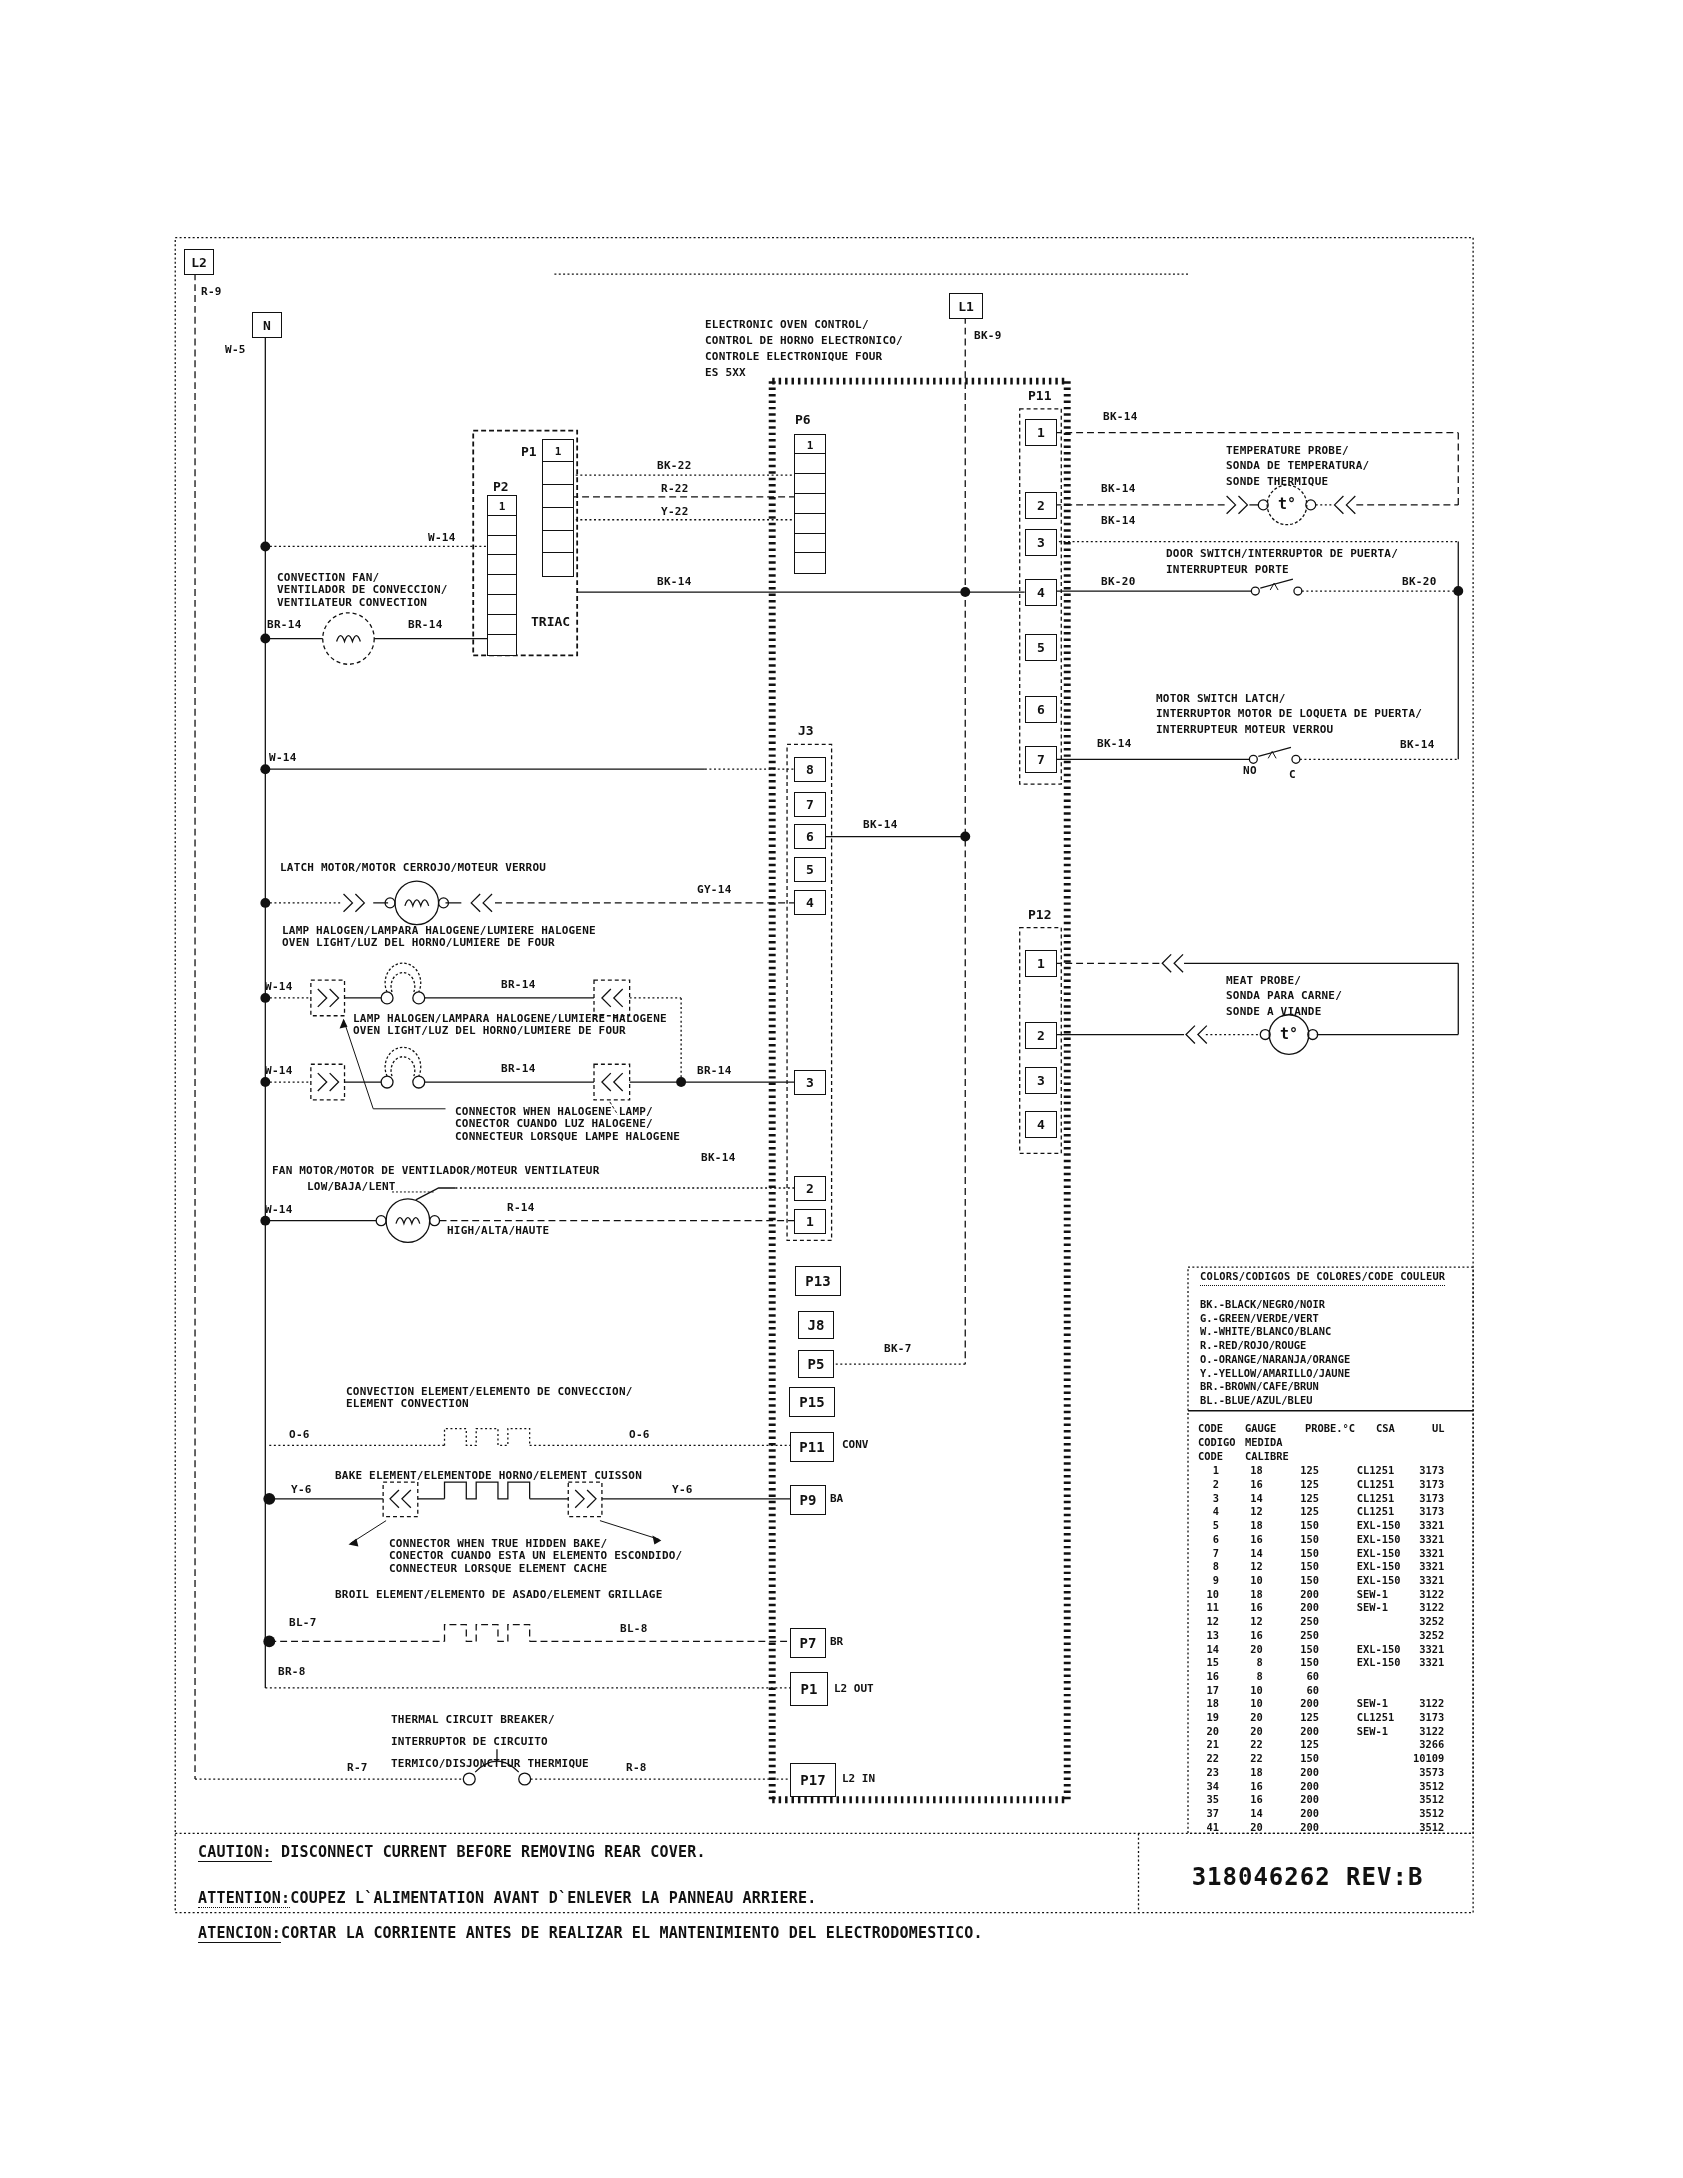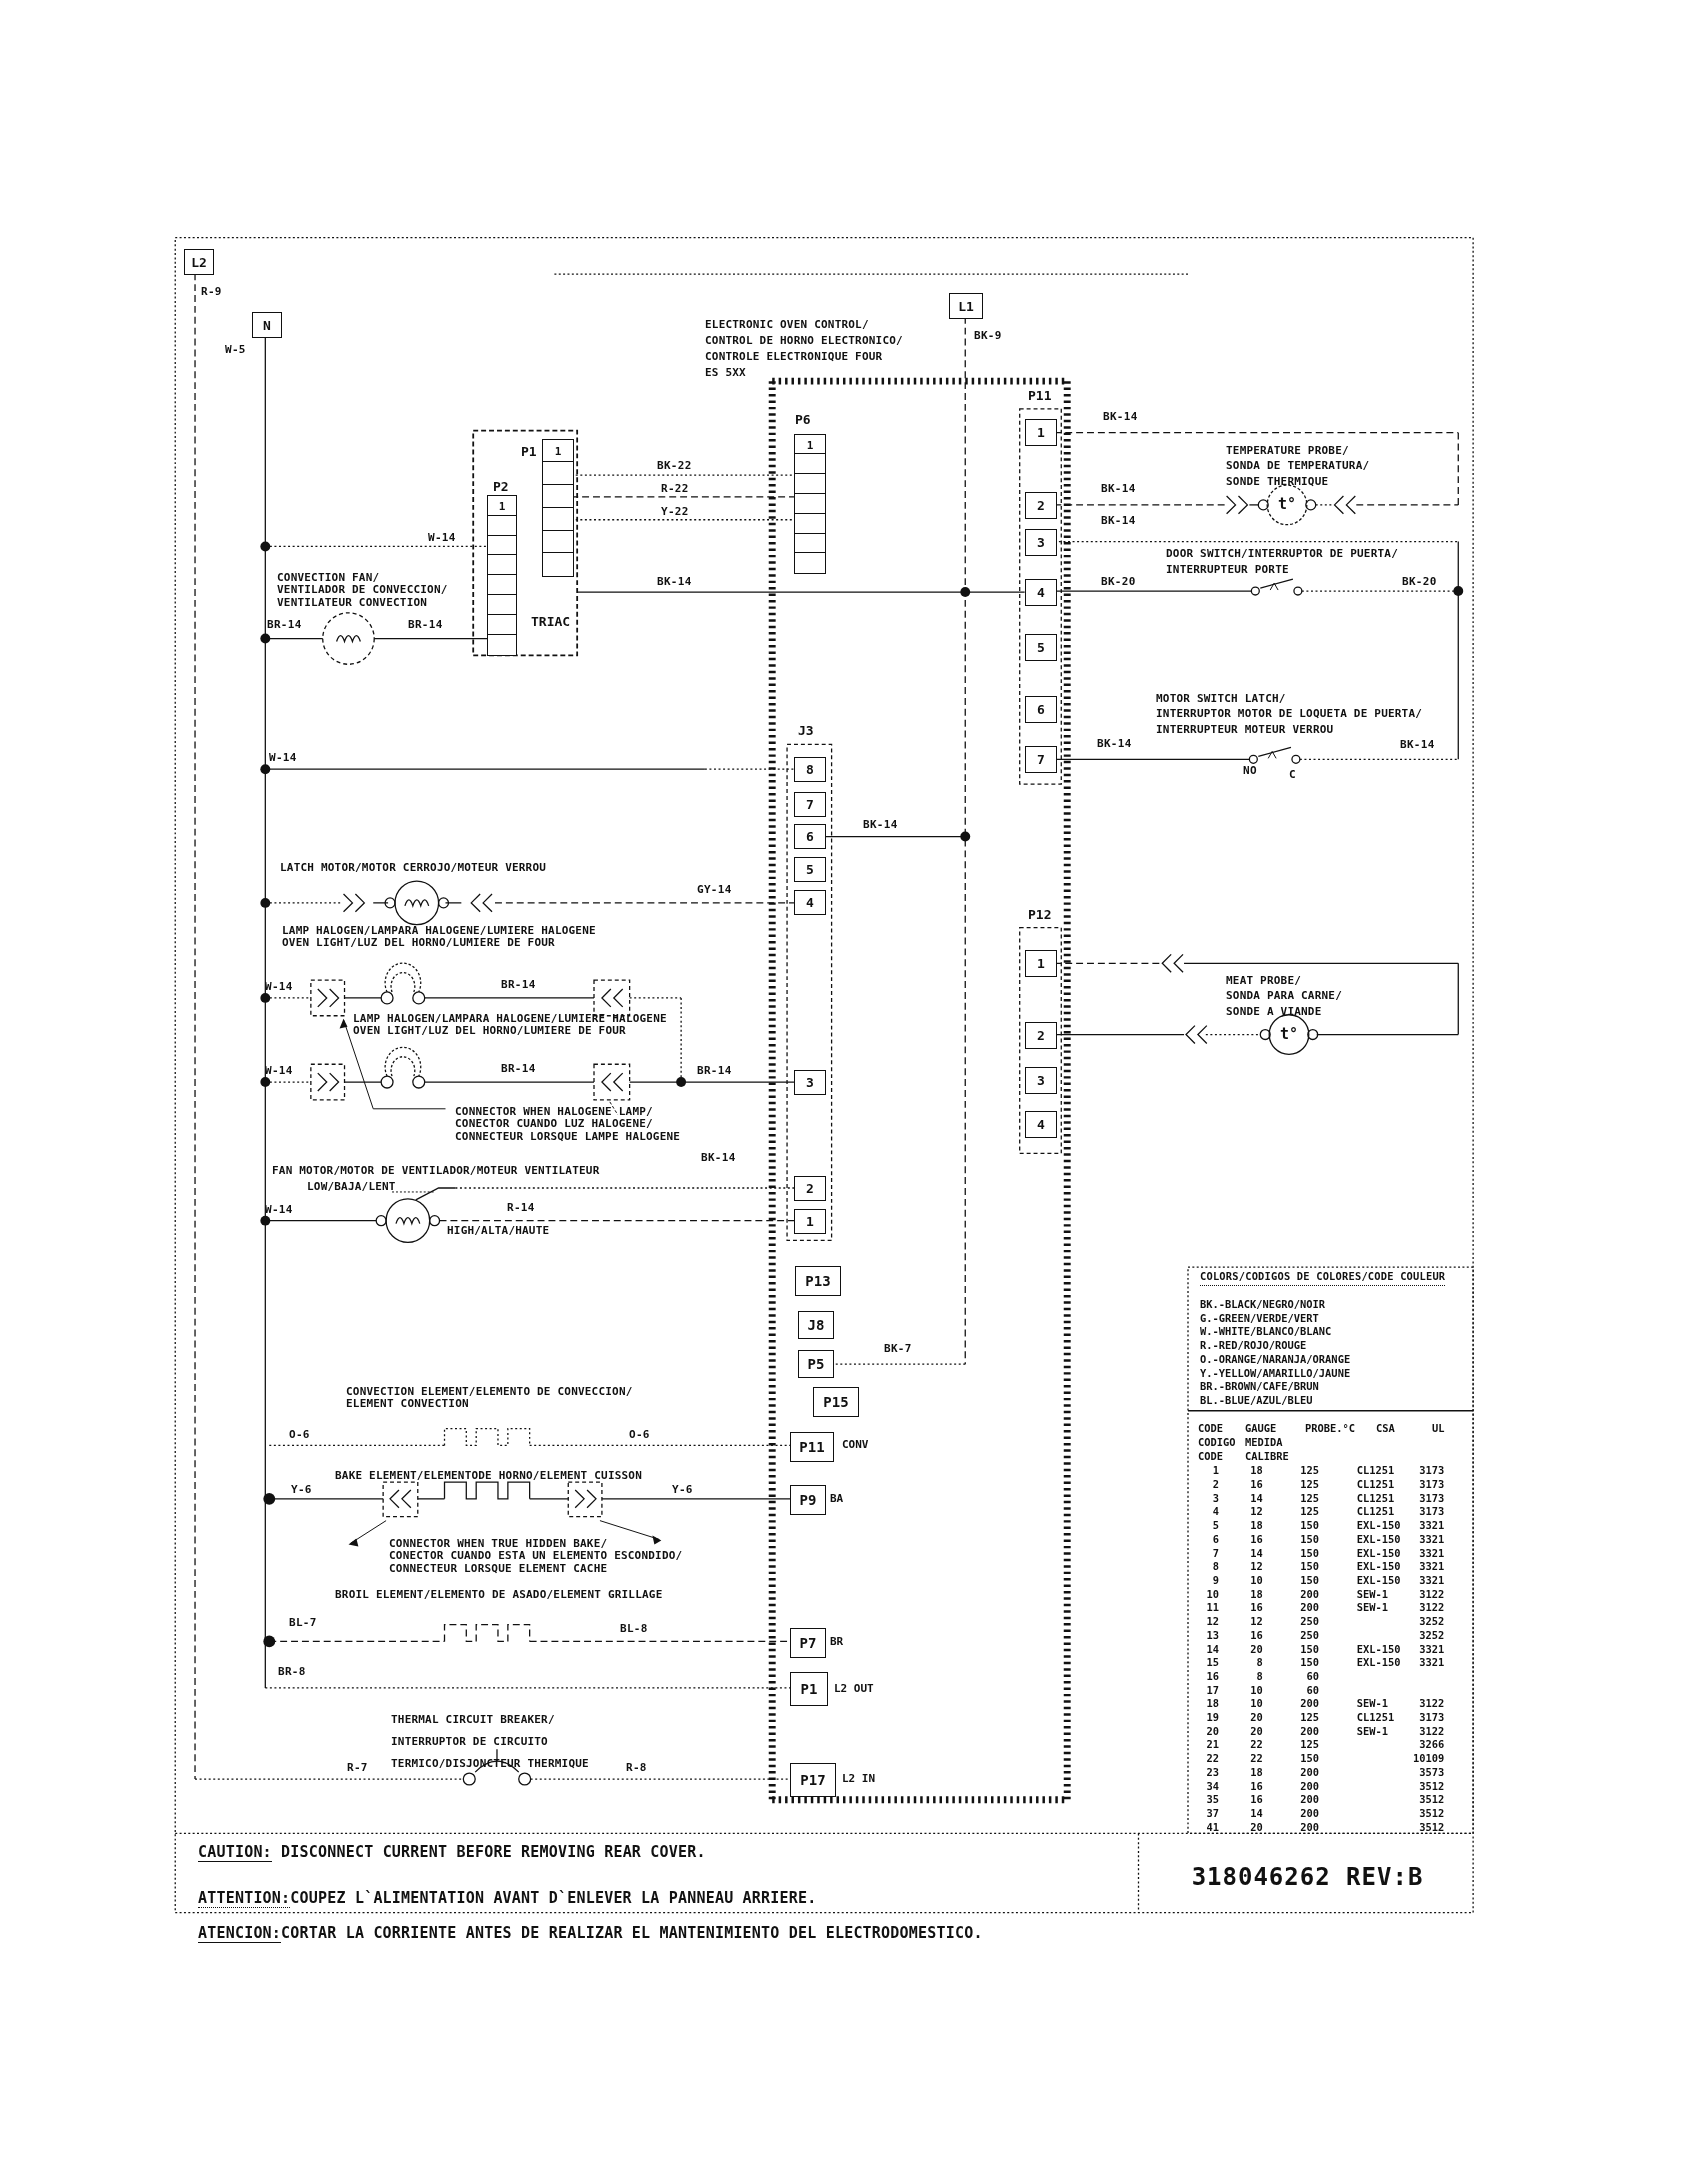--- a/index.html
+++ b/index.html
@@ -385,21 +385,21 @@
     <div class="cell" style="left: 487px; top: 515px; width: 28px; height: 20px;"></div>
     <div class="cell" style="left: 487px; top: 535px; width: 28px; height: 20px;"></div>
     <div class="cell" style="left: 487px; top: 554px; width: 28px; height: 20px;"></div>
     <div class="cell" style="left: 487px; top: 574px; width: 28px; height: 20px;"></div>
     <div class="cell" style="left: 487px; top: 594px; width: 28px; height: 20px;"></div>
     <div class="cell" style="left: 487px; top: 614px; width: 28px; height: 20px;"></div>
     <div class="cell" style="left: 487px; top: 634px; width: 28px; height: 20px;"></div>
     <div class="port" style="left: 795px; top: 1266px; width: 44px; height: 28px;">P13</div>
     <div class="port" style="left: 798px; top: 1311px; width: 34px; height: 26px;">J8</div>
     <div class="port" style="left: 798px; top: 1350px; width: 34px; height: 26px;">P5</div>
-    <div class="port" style="left: 789px; top: 1387px; width: 44px; height: 28px; margin-left: 24px;">P15</div>
+    <div class="port" style="left: 789px; top: 1387px; width: 44px; height: 28px;">P15</div>
     <div class="port" style="left: 790px; top: 1432px; width: 42px; height: 28px;">P11</div>
     <div class="port" style="left: 790px; top: 1485px; width: 34px; height: 28px;">P9</div>
     <div class="port" style="left: 790px; top: 1628px; width: 34px; height: 28px;">P7</div>
     <div class="port" style="left: 790px; top: 1672px; width: 36px; height: 32px;">P1</div>
     <div class="port" style="left: 790px; top: 1763px; width: 44px; height: 32px;">P17</div>
     <div class="ccl" style="top: 1298px;">BK.-BLACK/NEGRO/NOIR</div>
     <div class="ccl" style="top: 1312px;">G.-GREEN/VERDE/VERT</div>
     <div class="ccl" style="top: 1325px;">W.-WHITE/BLANCO/BLANC</div>
     <div class="ccl" style="top: 1339px;">R.-RED/ROJO/ROUGE</div>
     <div class="ccl" style="top: 1353px;">O.-ORANGE/NARANJA/ORANGE</div>

